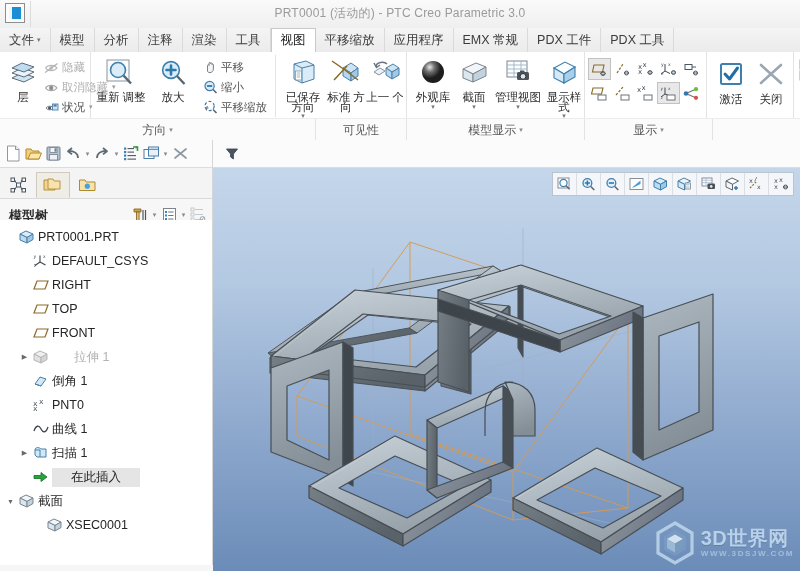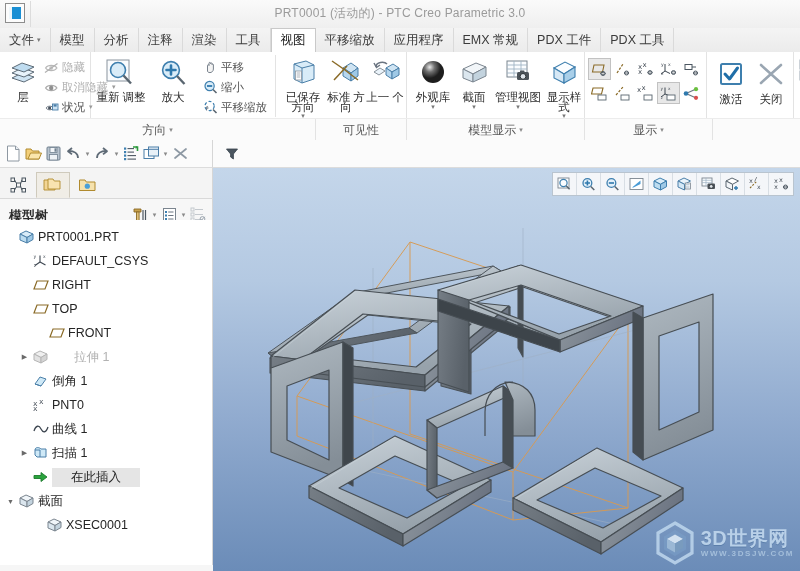--- a/index.html
+++ b/index.html
@@ -765,21 +765,21 @@
       </div>
       <div class="tnode" style="padding-left: 18px;">
         <span class="arrow"></span>
         <span class="ico">
           <svg width="16" height="12" viewBox="0 0 16 12">
             <path d="M4 2 L15 2 L12 10 L1 10 Z" fill="none" stroke="#8a6a26" stroke-width="1.2"></path>
           </svg>
         </span>
         <span class="lbl">TOP</span>
       </div>
-      <div class="tnode" style="padding-left: 34px;">
+      <div class="tnode" style="padding-left: 18px;">
         <span class="arrow"></span>
         <span class="ico">
           <svg width="16" height="12" viewBox="0 0 16 12">
             <path d="M4 2 L15 2 L12 10 L1 10 Z" fill="none" stroke="#8a6a26" stroke-width="1.2"></path>
           </svg>
         </span>
         <span class="lbl">FRONT</span>
       </div>
       <div class="tnode dim" style="padding-left: 18px;">
         <span class="arrow">▶</span>

